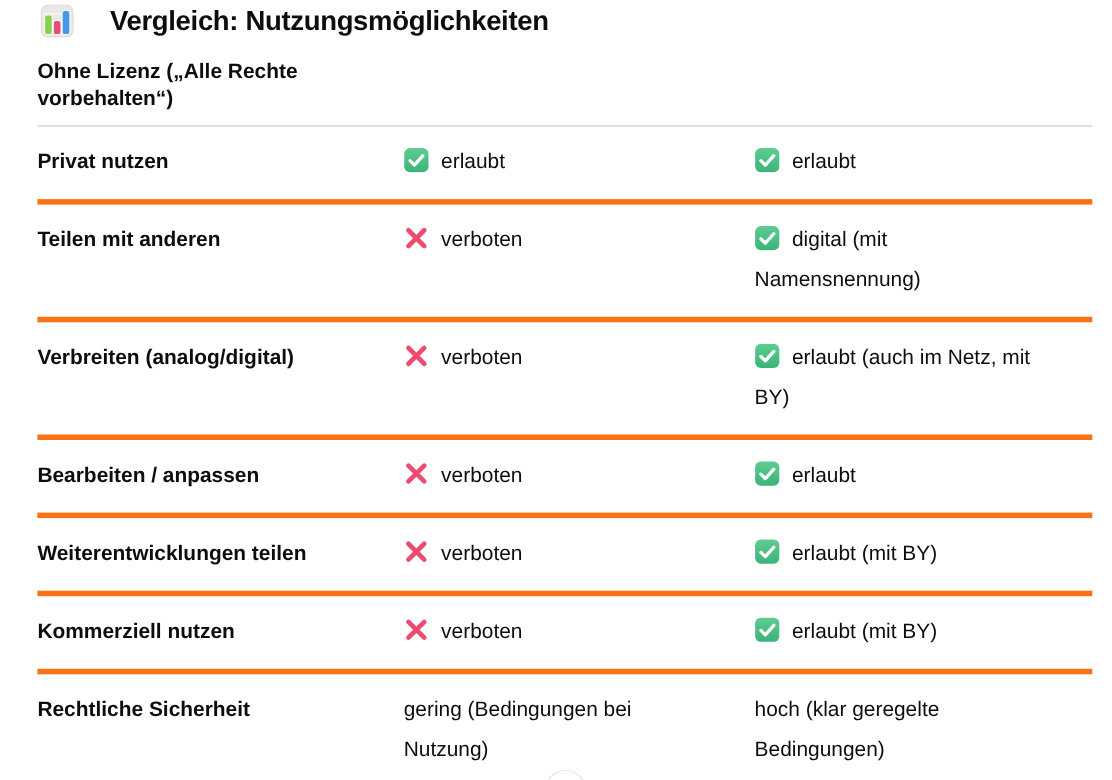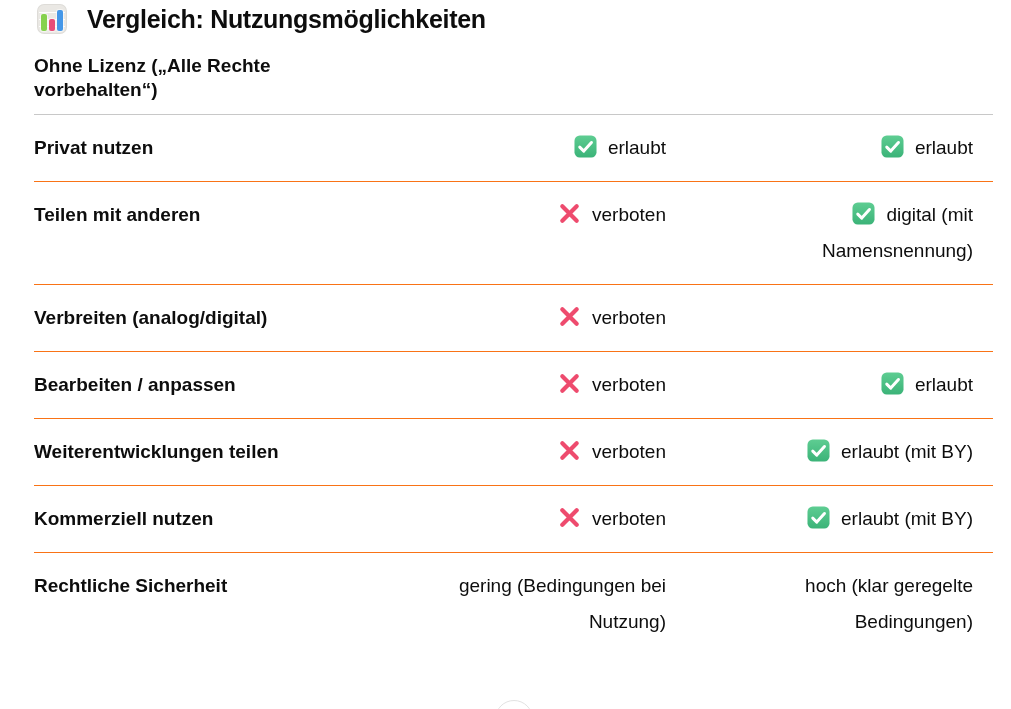--- a/index.html
+++ b/index.html
@@ -13,21 +13,21 @@
     position: relative;
   }
 
   
   .title-row {
     display: flex; align-items: center; gap: 17px;
     padding: 5px 0 0 37px;
     height: 33px;
   }
   .page-title {
-    font-size: 25px; font-weight: 700; margin: 3px;
+    font-size: 25px; font-weight: 700; margin: 16px;
     letter-spacing: -0.3px;
   }
   
   .emoji-chart {
     width: 30px; height: 30px; position: relative;
     background: #eae8e4; border-radius: 7px;
     box-shadow: inset 0 0 0 1px rgba(0,0,0,0.05);
     flex: 0 0 auto;
   }
   .emoji-chart .gridline {
@@ -50,28 +50,28 @@
     align-items: end;
     padding-bottom: 12px;
     border-bottom: 1.5px solid #c8c8c8;
     font-size: 19px; font-weight: 700; line-height: 24px;
   }
   .header-row .th { white-space: pre-line; }
 
   .row {
     display: grid; grid-template-columns: 333px 319px 1fr;
     padding: 15px 0;
-    border-bottom: 1px solid #f97316;
+    border-bottom: 5px solid #f97316;
     font-size: 19px; line-height: 36px;
     align-items: start;
   }
   .row:last-child { border-bottom: none; }
 
   .cell-label { font-weight: 600; padding-right: 20px; }
-  .cell-value { white-space: pre-line; padding-right: 20px; text-align: right; }
+  .cell-value { white-space: pre-line; padding-right: 20px; }
 
   .cicon {
     display: inline-block; width: 23px; height: 23px;
     margin-right: 11px; vertical-align: -4px;
   }
 
   
   .scroll-btn {
     position: absolute; left: 495px; top: 700px;
     width: 38px; height: 38px; border-radius: 50%;
@@ -137,20 +137,24 @@
           <use href="#icoCheck"></use>
         </svg><span>digital (mit
 Namensnennung)</span></div>
   </div>
 
   <div class="row">
     <div class="cell-label">Verbreiten (analog/digital)</div>
     <div class="cell-value"><svg class="cicon">
           <use href="#icoCross"></use>
         </svg><span>verboten</span></div>
+    <div class="cell-value"><svg class="cicon">
+          <use href="#icoCheck"></use>
+        </svg><span>erlaubt (auch im Netz, mit
+BY)</span></div>
   </div>
 
   <div class="row">
     <div class="cell-label">Bearbeiten / anpassen</div>
     <div class="cell-value"><svg class="cicon">
           <use href="#icoCross"></use>
         </svg><span>verboten</span></div>
     <div class="cell-value"><svg class="cicon">
           <use href="#icoCheck"></use>
         </svg><span>erlaubt</span></div>

